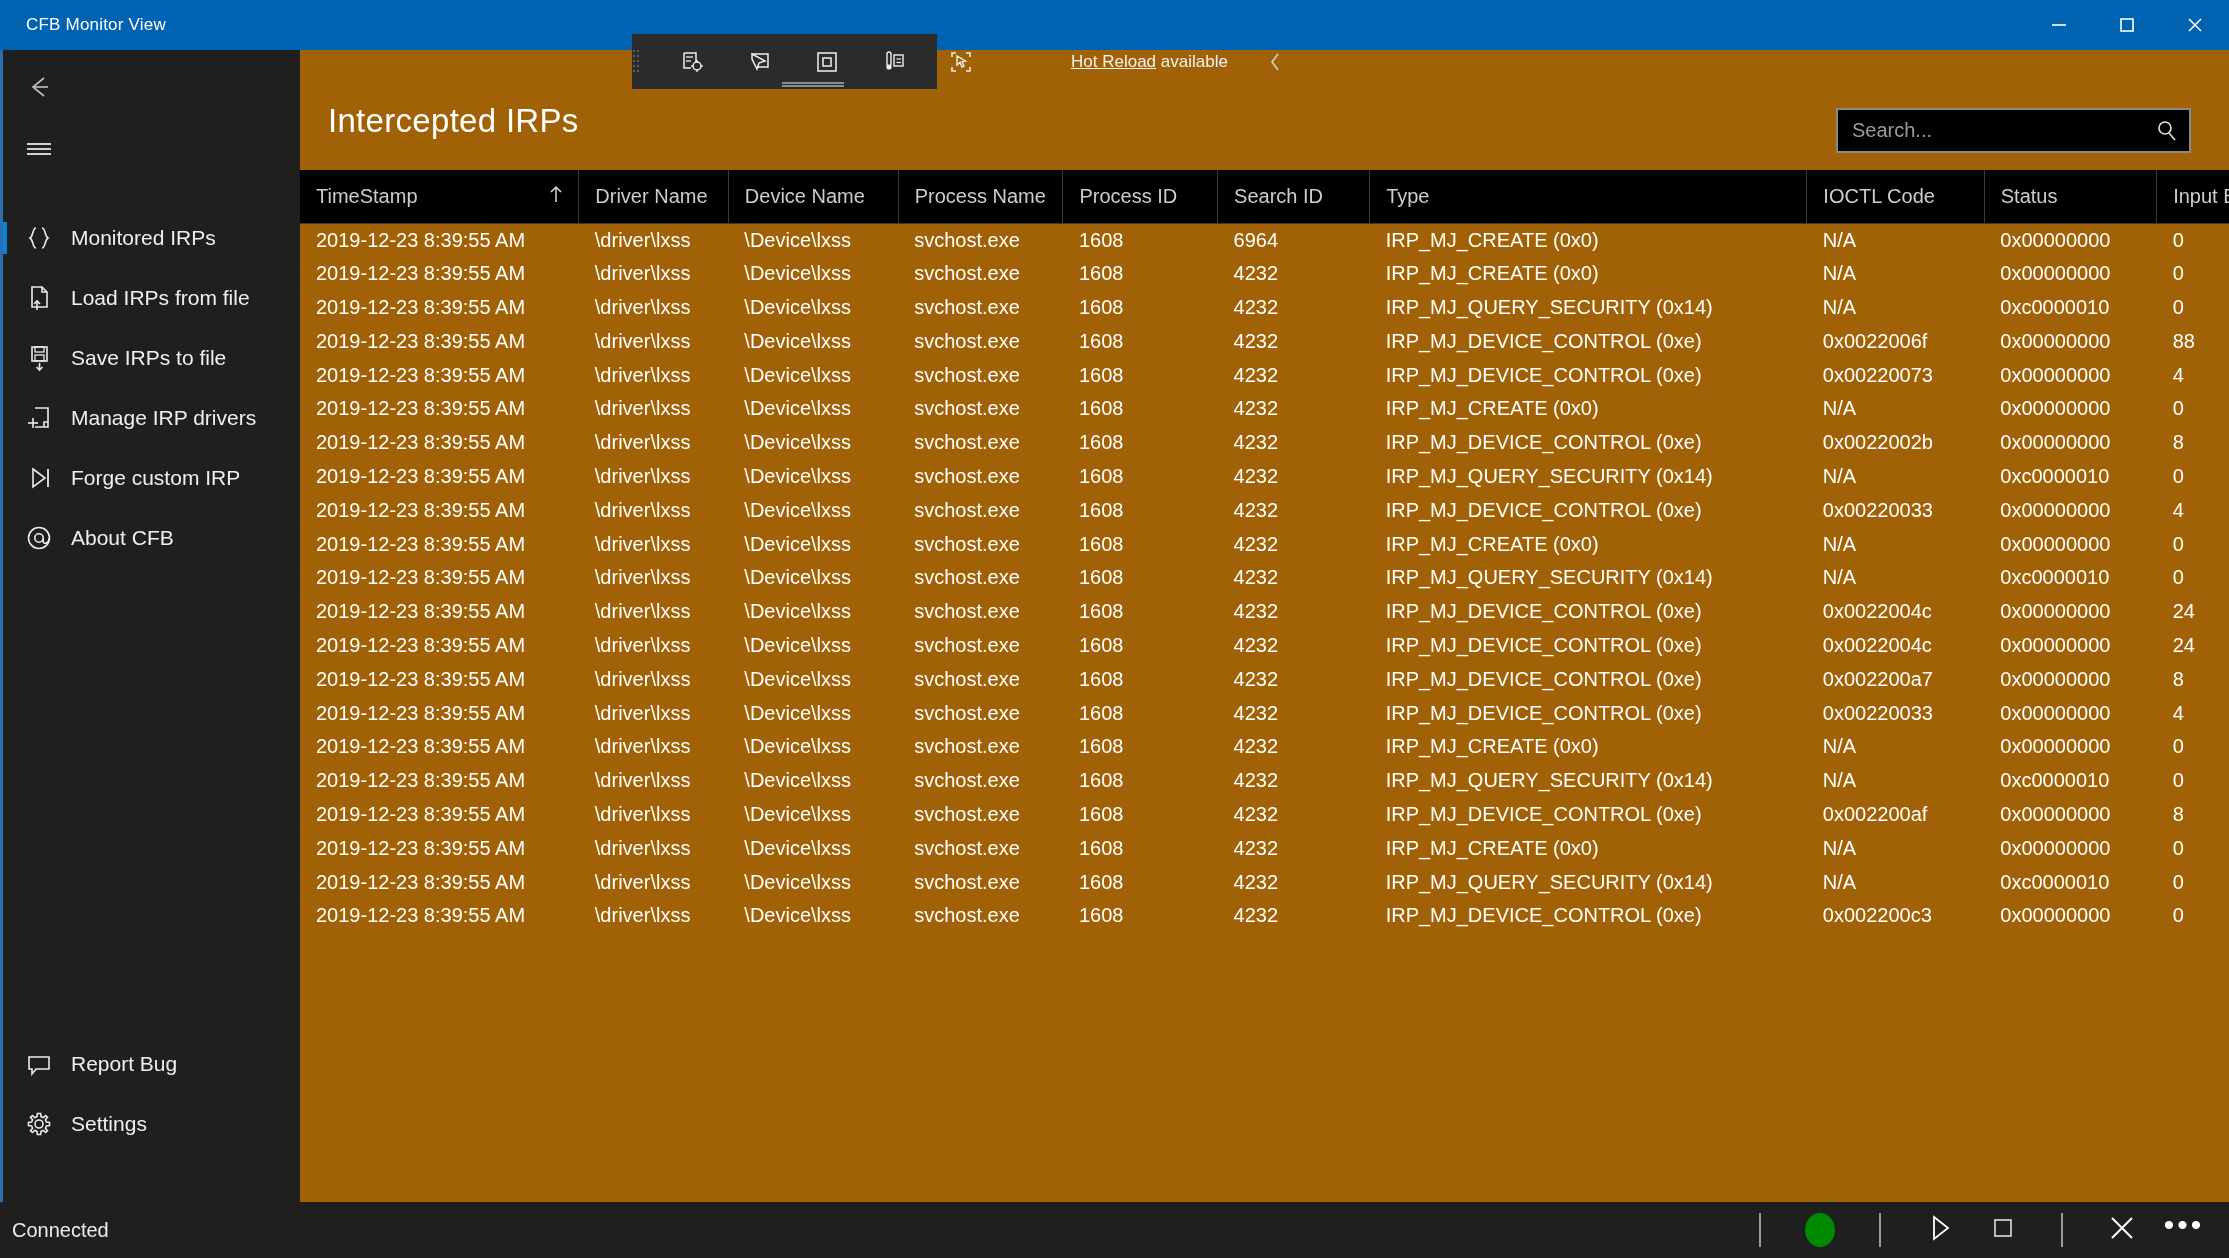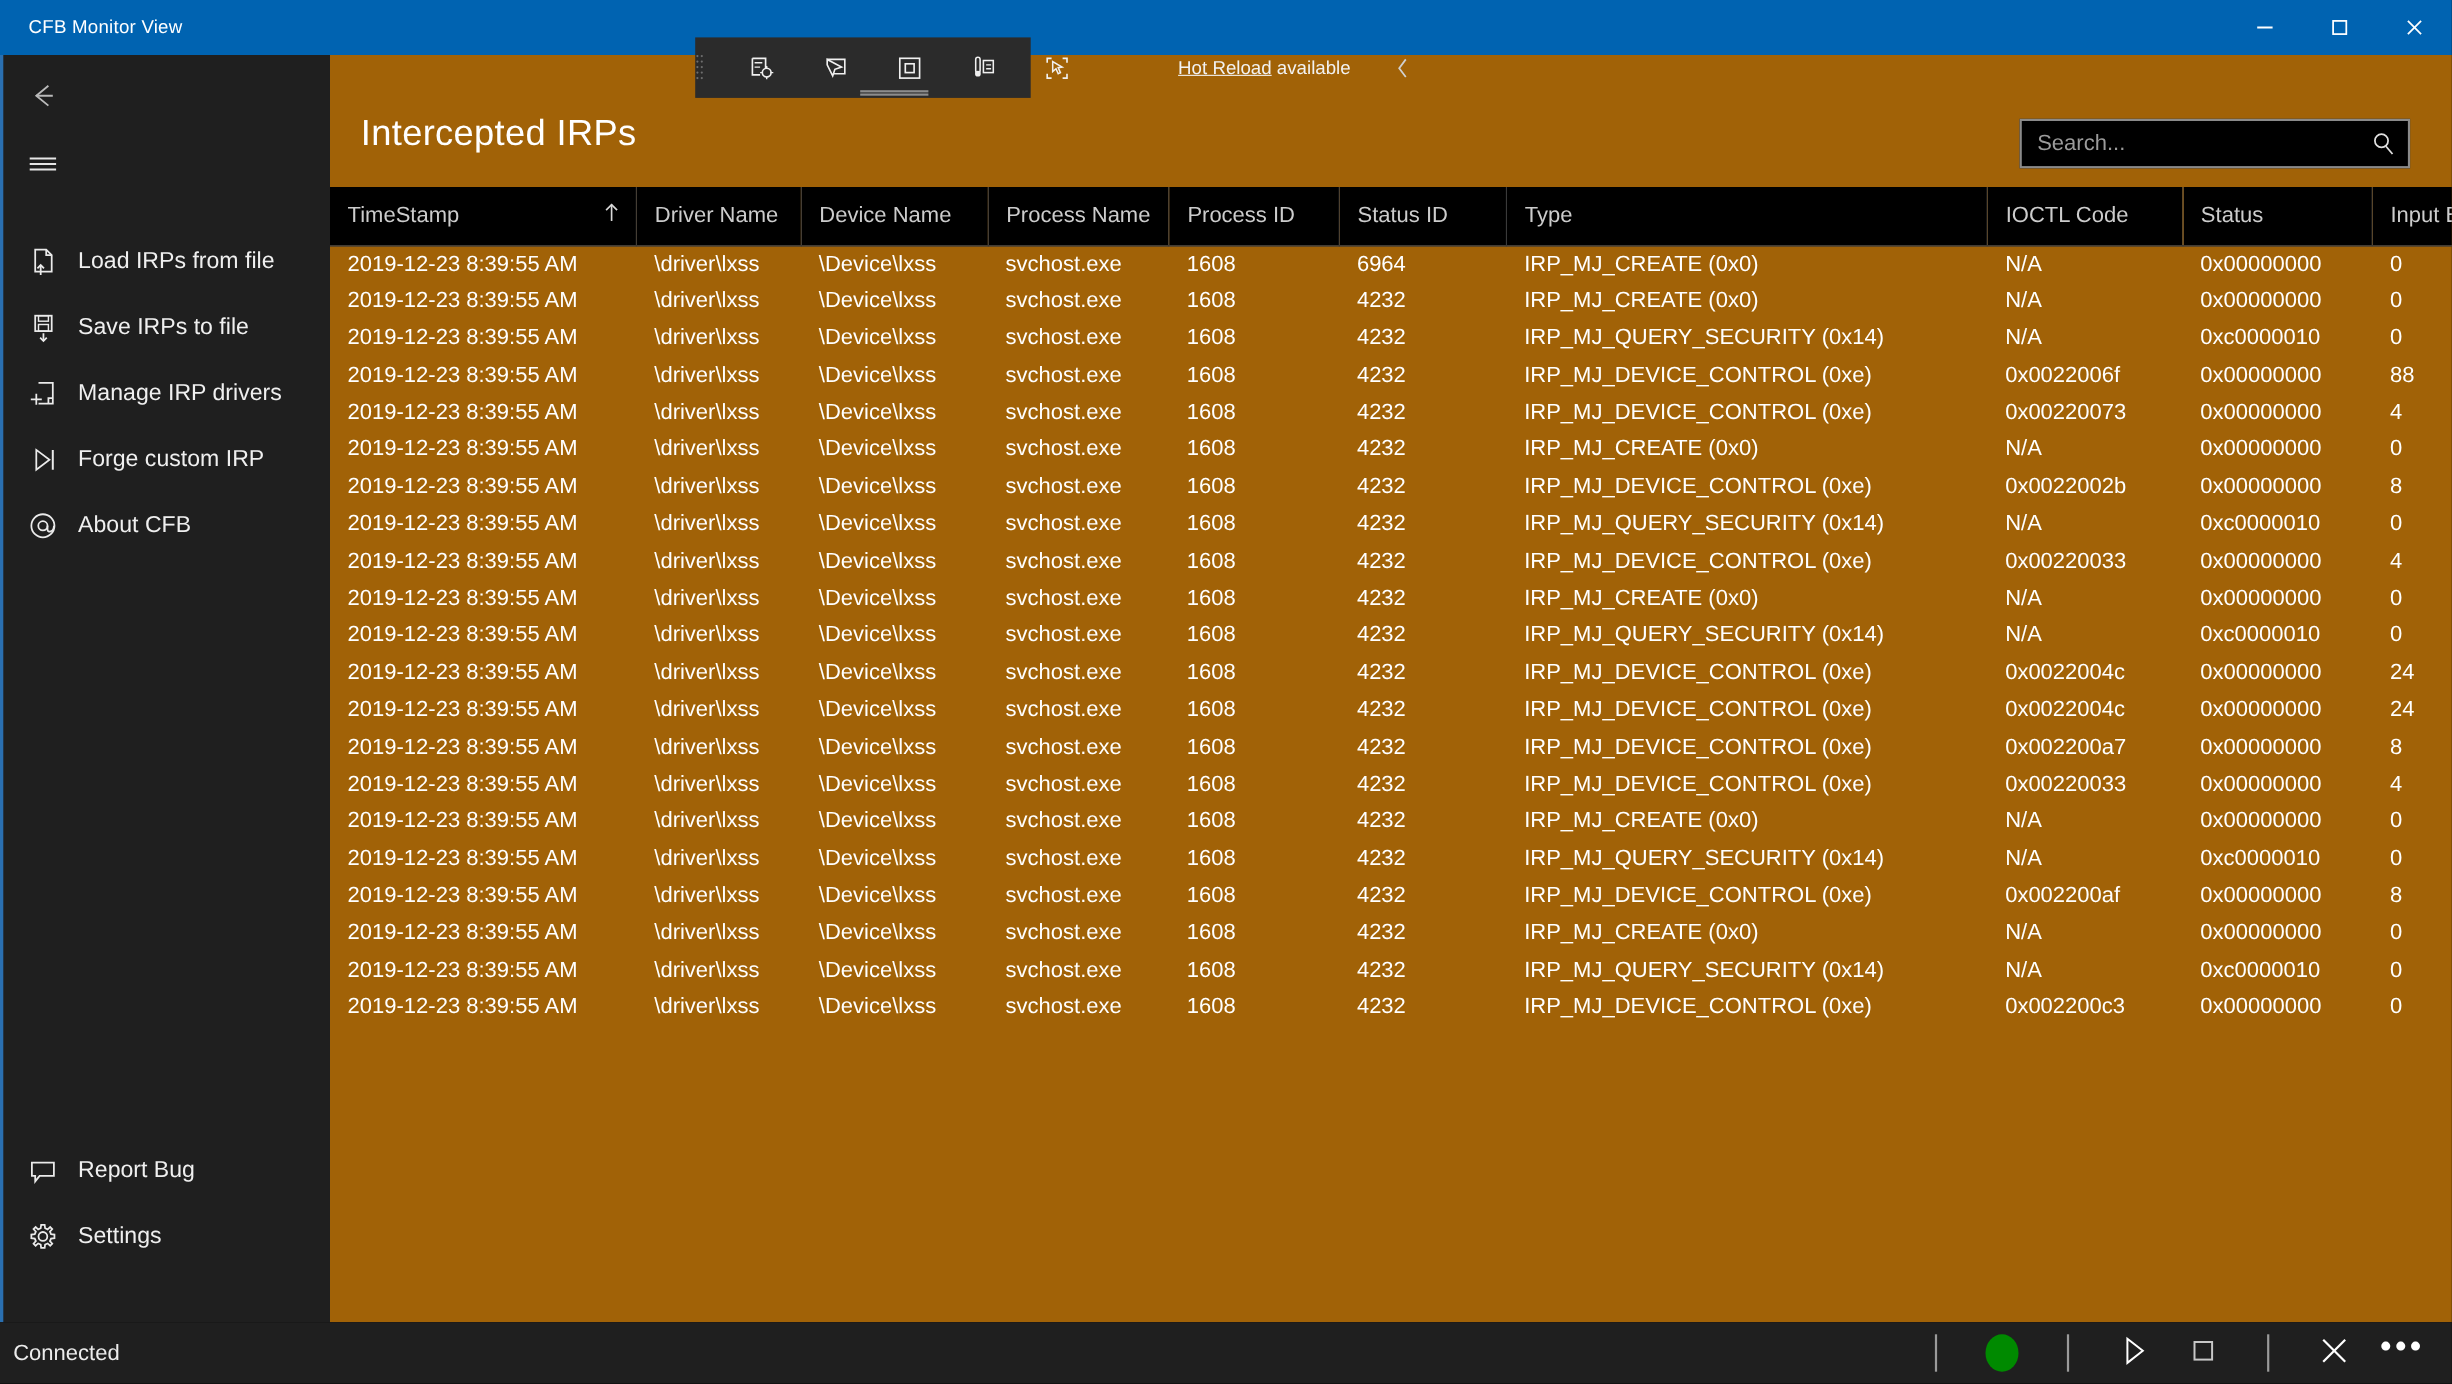--- a/index.html
+++ b/index.html
@@ -185,20 +185,29 @@
             <line x1="3" y1="7" x2="27" y2="7" stroke="#e6e6e6" stroke-width="1.8"></line>
             <line x1="3" y1="12" x2="27" y2="12" stroke="#e6e6e6" stroke-width="1.8"></line>
             <line x1="3" y1="17" x2="27" y2="17" stroke="#e6e6e6" stroke-width="1.8"></line>
           </svg>
         </span>
       </div>
     </div>
 
     <div class="nav-list">
 
+      <div class="nav-item selected">
+        <span class="nav-ico">
+          <svg width="30" height="30" viewBox="0 0 30 30">
+            <path d="M12 5 C8.5 5 9.5 13 6 15 C9.5 17 8.5 25 12 25" fill="none" stroke="#eaeaea" stroke-width="1.6"></path>
+            <path d="M18 5 C21.5 5 20.5 13 24 15 C20.5 17 21.5 25 18 25" fill="none" stroke="#eaeaea" stroke-width="1.6"></path>
+          </svg>
+        </span>
+        <span class="nav-label">Monitored IRPs</span>
+      </div>
 
       <div class="nav-item">
         <span class="nav-ico">
           <svg width="30" height="30" viewBox="0 0 30 30">
             <path d="M8 4 H18 L23 9 V24 H8 Z" fill="none" stroke="#eaeaea" stroke-width="1.6"></path>
             <path d="M18 4 V9 H23" fill="none" stroke="#eaeaea" stroke-width="1.6"></path>
             <line x1="13" y1="27" x2="13" y2="18" stroke="#eaeaea" stroke-width="1.6"></line>
             <path d="M10 21 L13 18 L16 21" fill="none" stroke="#eaeaea" stroke-width="1.6"></path>
           </svg>
         </span>
@@ -301,21 +310,21 @@
                     <line x1="8" y1="18" x2="8" y2="3" stroke="#d8d8d8" stroke-width="1.5"></line>
                     <path d="M3 8 L8 3 L13 8" fill="none" stroke="#d8d8d8" stroke-width="1.5"></path>
                   </svg>
                 </span>
               </div>
             </th>
             <th class="c1">Driver Name</th>
             <th class="c2">Device Name</th>
             <th class="c3">Process Name</th>
             <th class="c4">Process ID</th>
-            <th class="c5">Status ID</th>
+            <th class="c5">Search ID</th>
             <th class="c6">Type</th>
             <th class="c7">IOCTL Code</th>
             <th class="c8">Status</th>
             <th class="c9">Input Buffe</th>
           </tr>
         </thead>
         <tbody id="tbody">
             <tr>
               <td class="c0">2019-12-23 8:39:55 AM</td>
               <td class="c1">\driver\lxss</td>

